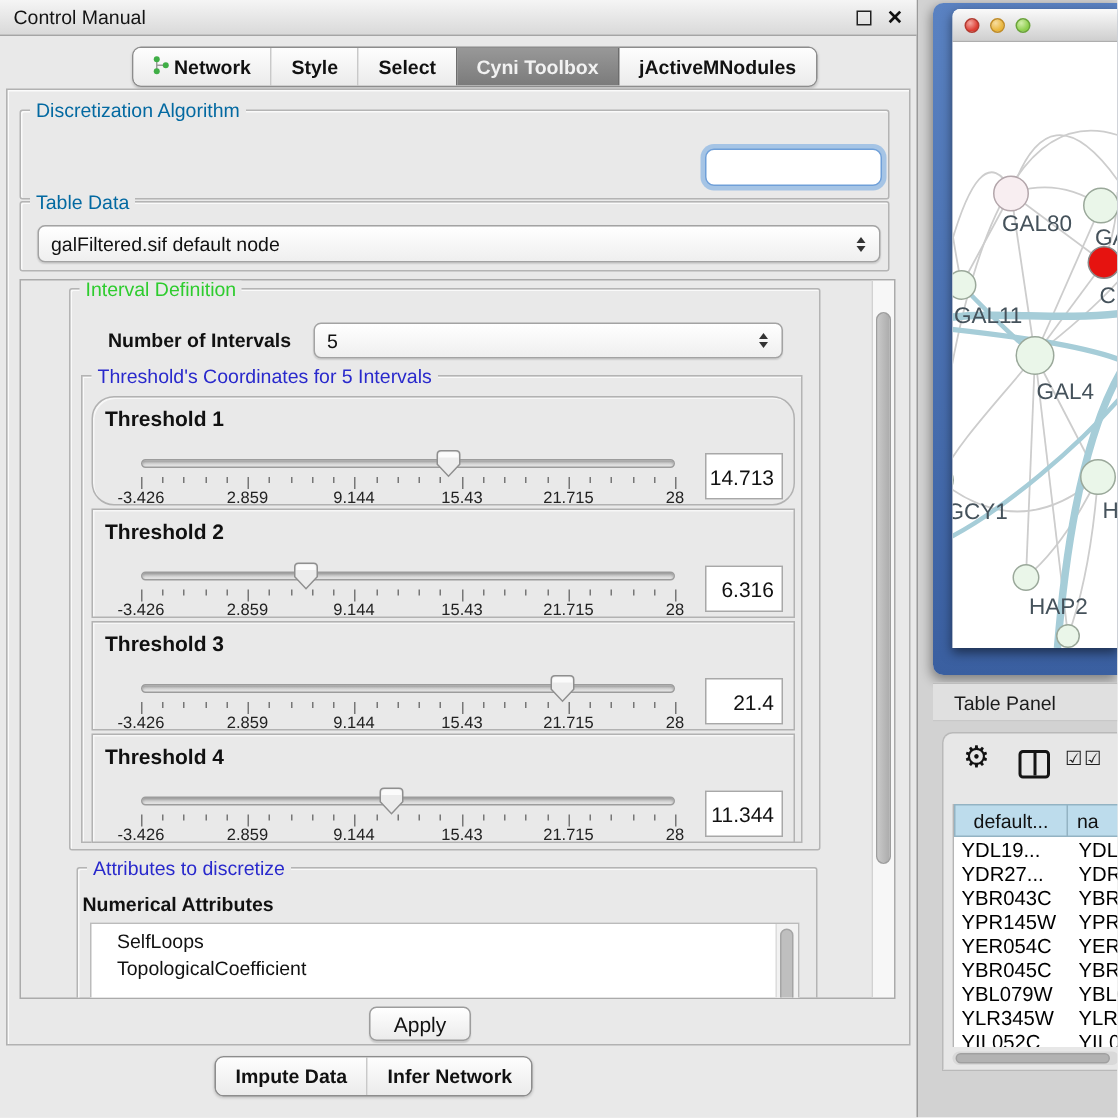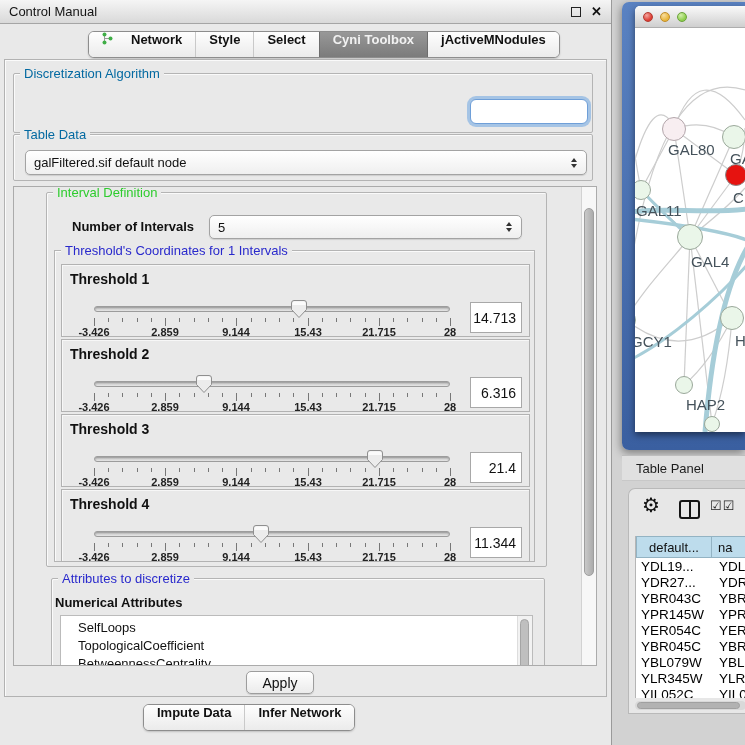--- a/index.html
+++ b/index.html
@@ -9,21 +9,21 @@
   
   #cpanel{position:absolute;left:0;top:0;width:612px;height:745px;background:#e9e9e9;border-right:1px solid #9a9a9a;box-sizing:border-box}
   #cp-titlebar{position:absolute;left:0;top:0;right:0;height:24px;background:linear-gradient(#f5f5f5,#d9d9d9);border-bottom:1px solid #a5a5a5;display:flex;align-items:center;padding:0 9px;box-sizing:border-box}
   #cp-title{font-size:13px;color:#141414}
   .tb-btns{margin-left:auto;display:flex;gap:10px;align-items:center}
   .float-ic{width:8px;height:8px;border:1.5px solid #222;background:transparent}
   .close-ic{font-size:13px;font-weight:bold;color:#111;line-height:1}
 
   
   .segbar{position:absolute;display:flex;height:25px;border:1px solid #8d8d8d;border-radius:6px;overflow:hidden;background:#fff;box-shadow:0 1px 2px rgba(0,0,0,.18);font-size:13px}
-  .seg{display:flex;gap:18px;padding:0 13px;background:linear-gradient(#fefefe,#ebebeb);color:#111;border-left:1px solid #c9c9c9;white-space:nowrap;font-weight:bold}
+  .seg{display:flex;align-items:center;gap:3px;padding:0 13px;background:linear-gradient(#fefefe,#ebebeb);color:#111;border-left:1px solid #c9c9c9;white-space:nowrap;font-weight:bold}
   .seg:first-child{border-left:none}
   .seg.sel{background:linear-gradient(#989898,#7b7b7b);color:#f2f2f2;border-left-color:#6d6d6d}
   .seg.sel+.seg{border-left-color:#6d6d6d}
   #top-tabs{left:88px;top:31px}
   #bottom-tabs{left:143px;top:704px}
 
   #content-frame{position:absolute;left:4px;top:59px;width:603px;height:638px;border:1px solid #b2b2b2;box-shadow:inset 1px 1px 0 rgba(255,255,255,.8);box-sizing:border-box}
 
   .group{position:absolute;border:1px solid #b4b4b4;border-radius:2px;box-shadow:inset 1px 1px 0 rgba(255,255,255,.75);box-sizing:border-box}
   .legend{position:absolute;top:-8px;left:6px;background:#e9e9e9;padding:0 4px;font-size:13px;color:#0369a1;white-space:nowrap}
@@ -56,21 +56,21 @@
   #thr-stack{position:absolute;left:7px;top:57px;width:481px;height:312px;border:1px solid #b4b4b4;box-shadow:inset 1px 1px 0 rgba(255,255,255,.75);box-sizing:border-box}
 
   .thr-box{position:absolute;left:6px;width:469px;height:73px;border:1px solid #b2b2b2;background:#e9e9e9;box-shadow:inset 1px 1px 0 rgba(255,255,255,.65);box-sizing:border-box}
   .thr-label{position:absolute;left:8px;top:6px;font-size:14px;font-weight:bold;color:#111}
   .track{position:absolute;left:32px;top:41px;width:356px;height:6px;border-radius:4px;background:linear-gradient(#c0c0c0,#e9e9e9);border:1px solid #9c9c9c;box-shadow:inset 0 1px 2px rgba(0,0,0,.22);box-sizing:border-box}
   .thumb{position:absolute;top:34px;width:18px;height:20px}
   .ticks{position:absolute;left:32px;top:53px;width:357px;height:9px}
   .tick{position:absolute;top:0;width:1px;height:4px;background:#777}
   .tick.major{height:8px}
   .scale{position:absolute;left:32px;top:61px;width:357px;height:12px}
-  .scale span{position:absolute;transform:translateX(-50%);font-size:11px;font-weight:bold;color:#222;white-space:nowrap}
+  .scale span{position:absolute;transform:translateX(-50%);font-size:11px;font-weight:normal;color:#222;white-space:nowrap}
   .valbox{position:absolute;left:408px;top:37px;width:52px;height:31px;background:#fff;border:1px solid #a8a8a8;font-size:14px;color:#111;display:flex;align-items:center;justify-content:flex-end;padding-right:5px;box-sizing:border-box}
 
   #grp-attrs{left:37px;top:391px;width:494px;height:150px}
   #attr-subtitle{position:absolute;left:3px;top:16px;font-size:13px;font-weight:bold;color:#111}
   #attr-list{position:absolute;left:8px;top:36px;width:473px;height:100px;background:#fff;border:1px solid #bbb;box-sizing:border-box;overflow:hidden}
   .attr-item{font-size:13px;color:#111;padding-left:17px;line-height:18px}
   .attr-item:first-child{margin-top:3px}
   #list-scroll{position:absolute;right:0;top:0;width:15px;height:100%;border-left:1px solid #ddd;background:#f2f2f2;box-sizing:border-box}
   #list-thumb{position:absolute;left:2px;top:3px;width:9px;height:56px;border-radius:5px;background:#bfbfbf;border:1px solid #a5a5a5;box-sizing:border-box}
 
@@ -169,22 +169,22 @@
         <span class="legend green">Interval Definition</span>
         <span id="noi-label">Number of Intervals</span>
         <div id="combo-intervals" class="combo">
           <span>5</span>
           <span class="spin">
               <i class="up"></i>
               <i class="dn"></i>
             </span>
         </div>
         <div id="thr-stack">
-          <span class="legend blue" style="background:#e9e9e9">Threshold's Coordinates for 1 Intervals</span>
-        <div class="thr-box" style="top: 13px;">
+          <span class="legend blue" style="background:#e9e9e9">Threshold's Coordinates for 5 Intervals</span>
+        <div class="thr-box" style="top: 13px; border-radius: 15px;">
               <div class="thr-label">Threshold 1</div>
               <div class="track"></div>
               <div class="thumb" style="left: 228px;"><svg width="18" height="20" viewBox="0 0 18 20">
                   <path d="M1.5 4 Q1.5 1.5 4 1.5 L14 1.5 Q16.5 1.5 16.5 4 L16.5 10.5 L9 18.5 L1.5 10.5 Z" fill="#ececec" stroke="#8f8f8f"></path>
                   <path d="M2.5 4.5 Q2.5 2.5 4.5 2.5 L13.5 2.5 Q15.5 2.5 15.5 4.5 L15.5 6 L2.5 6 Z" fill="#fbfbfb"></path>
                 </svg></div>
               <div class="ticks">
                 <div class="tick major" style="left: 0px;"></div>
                 <div class="tick" style="left: 14px;"></div>
                 <div class="tick" style="left: 28px;"></div>
@@ -360,21 +360,20 @@
           </div>
       </div>
 
       <div id="grp-attrs" class="group">
         <span class="legend blue">Attributes to discretize</span>
         <span id="attr-subtitle">Numerical Attributes</span>
         <div id="attr-list">
           <div id="attr-items">
               <div class="attr-item">SelfLoops</div>
               <div class="attr-item">TopologicalCoefficient</div>
-              <div class="attr-item">BetweennessCentrality</div>
             </div>
           <div id="list-scroll">
             <div id="list-thumb"></div>
           </div>
         </div>
       </div>
 
       <div id="sp-scrollbar">
         <div id="sp-thumb"></div>
       </div>

